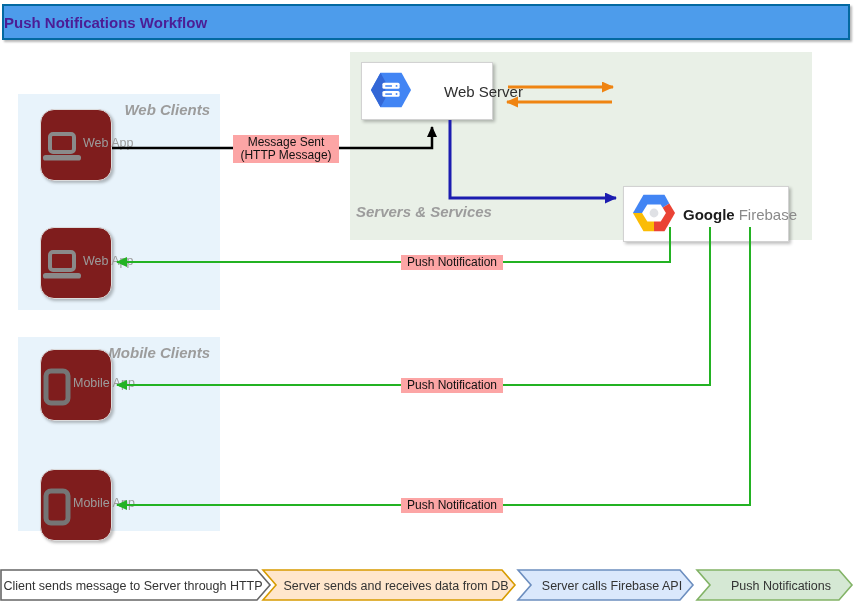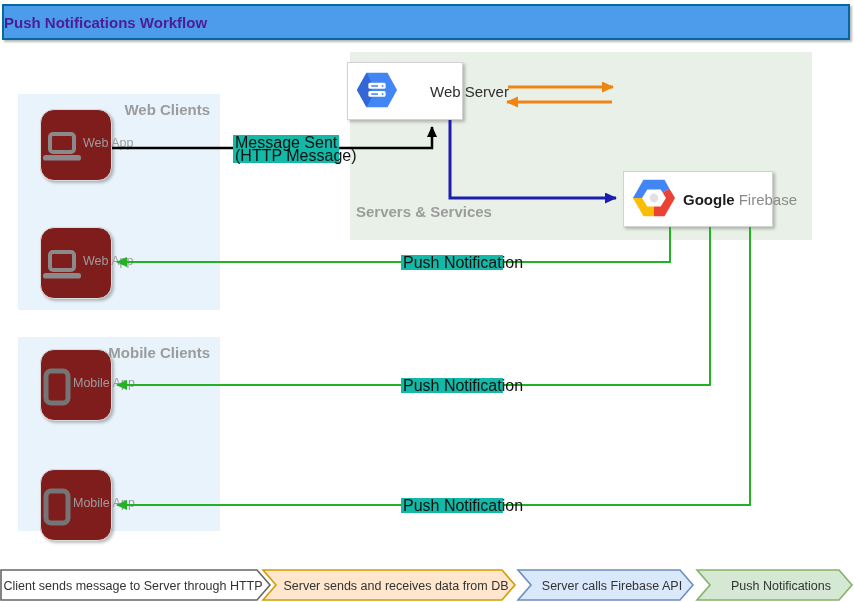--- a/index.html
+++ b/index.html
@@ -16,21 +16,21 @@
     color:#4c1d95;font-weight:bold;font-size:15px;
   }
   
   .region{position:absolute;}
   .region.clients{background:#e8f3fb;}
   .region.servers{background:#e9f0e7;}
   .region-web{left:18px;top:94px;width:202px;height:216px;}
   .region-mobile{left:18px;top:337px;width:202px;height:194px;}
   .region-servers{left:350px;top:52px;width:462px;height:188px;}
   .region-label{
-    position:absolute;font-weight:bold;
+    position:absolute;font-weight:bold;font-style:italic;
     color:#9c9c9c;font-size:15px;white-space:nowrap;
   }
   .rl-tr{top:7px;right:10px;}
   .rl-bl{bottom:20px;left:6px;}
   
   .app-box{
     position:absolute;width:70px;height:70px;background:#7f1d1d;
     border:1px solid #dcdcdc;border-radius:14px;
     box-shadow:2px 2px 3px rgba(0,0,0,.25);
     display:flex;flex-direction:row;align-items:center;
@@ -39,29 +39,29 @@
   .app-box .app-label{font-size:12.5px;color:#9c9c9c;margin-bottom:5px;white-space:nowrap;}
   .wa1{left:40px;top:109px;} .wa2{left:40px;top:227px;}
   .ma1{left:40px;top:349px;} .ma2{left:40px;top:469px;}
   
   .srv-box{
     position:absolute;background:#fff;border:1px solid #d2d2d2;
     box-shadow:2px 2px 3px rgba(0,0,0,.25);
     display:flex;align-items:center;gap:7px;padding-left:8px;box-sizing:border-box;
     font-size:15px;color:#2e2e2e;white-space:nowrap;
   }
-  .ws{left:347px;top:62px;width:116px;height:58px;gap:32px;}
+  .ws{left:361px;top:62px;width:132px;height:58px;gap:32px;}
   .db{left:625px;top:62px;width:165px;height:58px;}
-  .fb{left:623px;top:171px;width:150px;height:56px;}
+  .fb{left:623px;top:186px;width:166px;height:56px;}
   .fb .brand{font-weight:bold;color:#1c1c1c;}
   .fb .product{color:#8a8a8a;margin-left:4px;}
   
   .edge-label{
-    position:absolute;background:#14b8a6;color:#111;
-    font-size:16px;line-height:13px;text-align:center;padding:1px 2px;
+    position:absolute;background:#fca5a5;color:#111;
+    font-size:12px;line-height:13px;text-align:center;padding:1px 2px;
     white-space:nowrap;
   }
   .lbl-msg{left:233px;top:135px;width:102px;}
   .lbl-push1{left:401px;top:255px;width:98px;}
   .lbl-push2{left:401px;top:378px;width:98px;}
   .lbl-push3{left:401px;top:498px;width:98px;}
   
   .wires{position:absolute;left:0;top:0;pointer-events:none;}
   .ribbon{position:absolute;left:0;top:569px;}
   .ribbon text{font-family:"Liberation Sans",sans-serif;font-size:12.5px;fill:#333333;}

